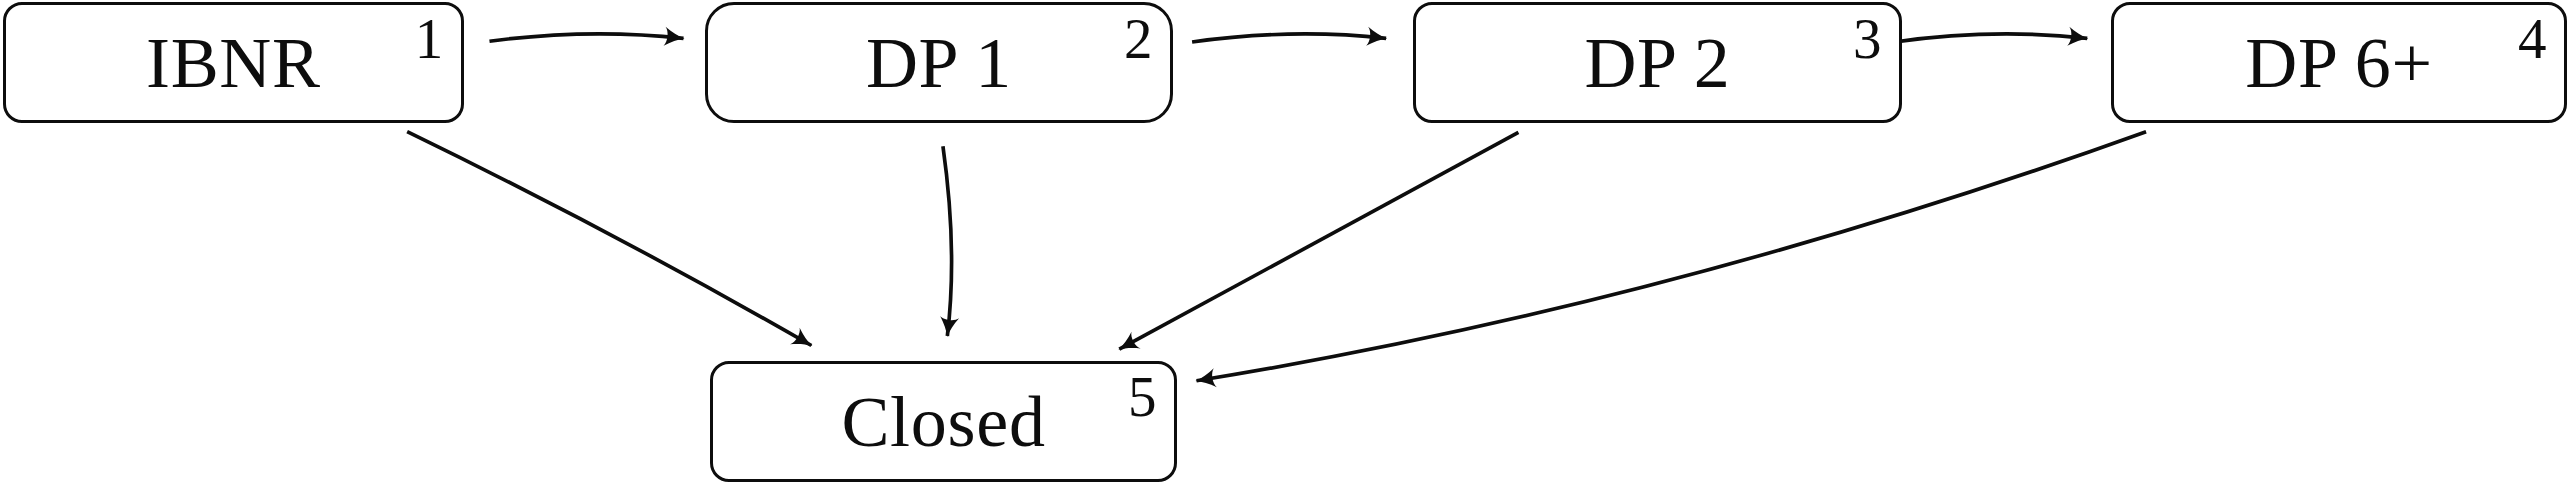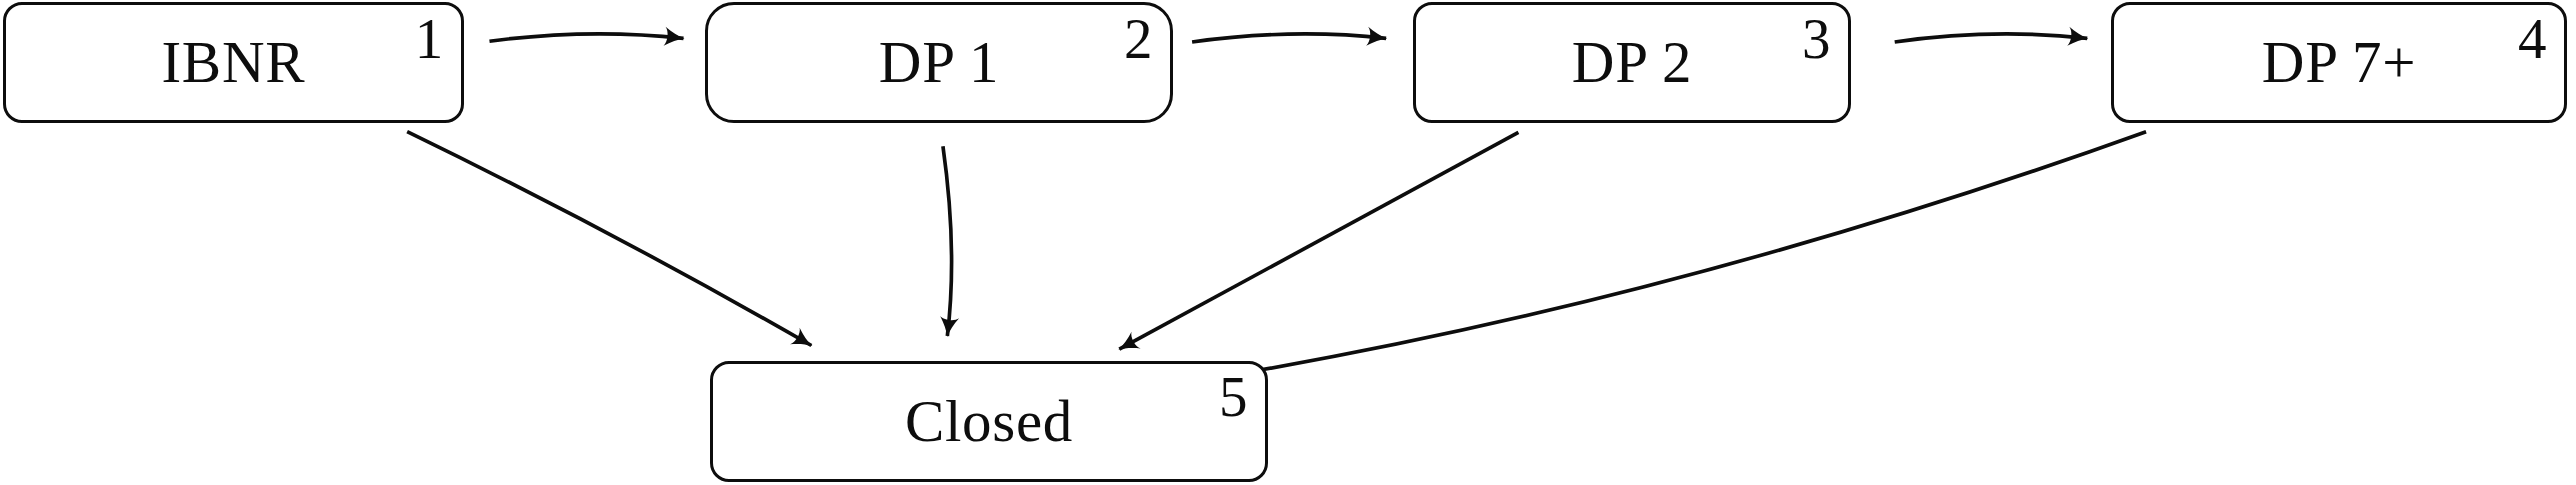--- a/index.html
+++ b/index.html
@@ -33,38 +33,38 @@
     box-sizing: border-box;
     border: 3.7px solid #0d0d0d;
     border-radius: 19px;
     background: #ffffff;
     display: flex;
     align-items: center;
     justify-content: center;
     color: #0d0d0d;
   }
   .node .label {
-    font-size: 59px;
+    font-size: 72px;
     line-height: 1;
     letter-spacing: 0.7px;
     white-space: nowrap;
   }
   .node .num {
     position: absolute;
     top: 4.4px;
     right: 17.6px;
     font-size: 57px;
     line-height: 1;
   }
   
   #node-ibnr   { left: 2.9px;    top: 2.2px;   width: 461px; height: 121px; }
   #node-dp1    { left: 705px;  top: 2.2px;   width: 468px; height: 121px; border-radius: 29px; }
-  #node-dp2    { left: 1413px; top: 2.2px;   width: 438px; height: 121px; }
+  #node-dp2    { left: 1413px; top: 2.2px;   width: 489px; height: 121px; }
   #node-dp3    { left: 2111px; top: 2.2px;   width: 456px; height: 121px; }
-  #node-closed { left: 710px;  top: 361px; width: 558px; height: 121px; }
+  #node-closed { left: 710px;  top: 361px; width: 467px; height: 121px; }
 </style>
 </head>
 <body>
 
 <div class="stage">
 
   <svg class="edges" viewBox="0 0 3505 661">
     <defs>
       <marker id="ah" viewBox="0 0 11 11" refX="9.8" refY="5.5" markerWidth="6.2" markerHeight="6.2" orient="auto">
         <path d="M0.6,0.9 C3.8,3.1 7.2,4.8 10.3,5.5 C7.2,6.2 3.8,7.9 0.6,10.1 C2.5,8.1 2.5,2.9 0.6,0.9 Z" fill="#0d0d0d"></path>
@@ -88,21 +88,21 @@
     <span class="label">DP 1</span>
     <span class="num">2</span>
   </div>
 
   <div class="node" id="node-dp2">
     <span class="label">DP 2</span>
     <span class="num">3</span>
   </div>
 
   <div class="node" id="node-dp3">
-    <span class="label">DP 7+</span>
+    <span class="label">DP 6+</span>
     <span class="num">4</span>
   </div>
 
   <div class="node" id="node-closed">
     <span class="label">Closed</span>
     <span class="num">5</span>
   </div>
 
 </div>
 

